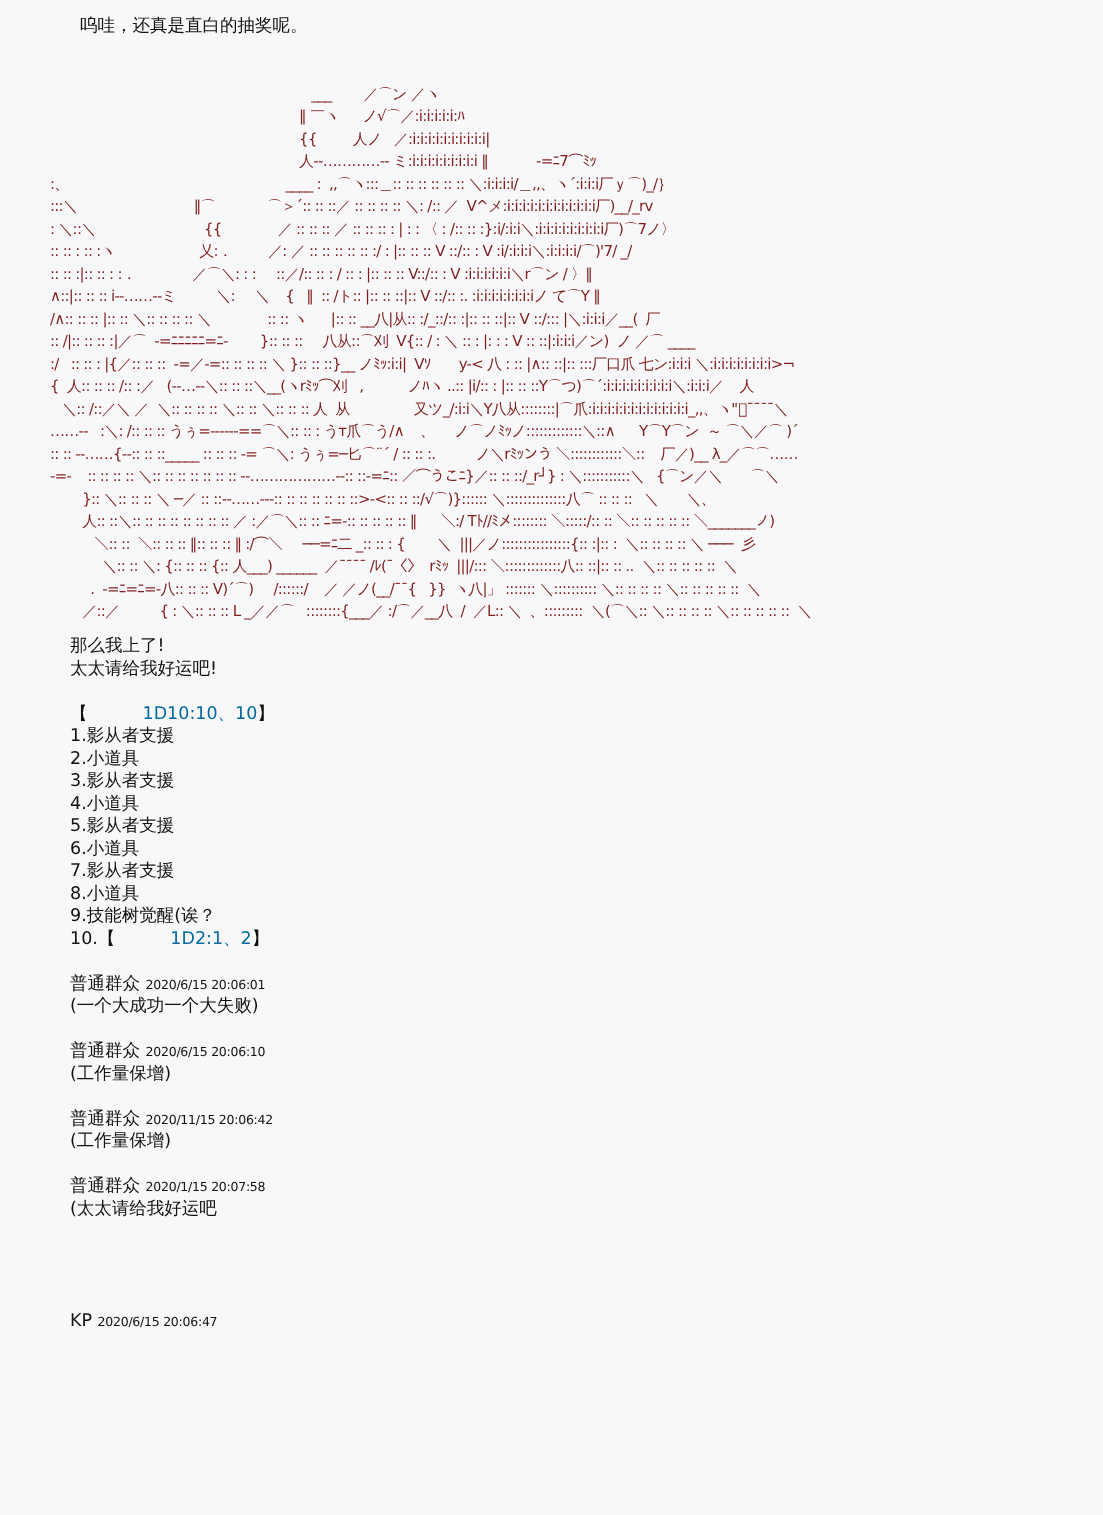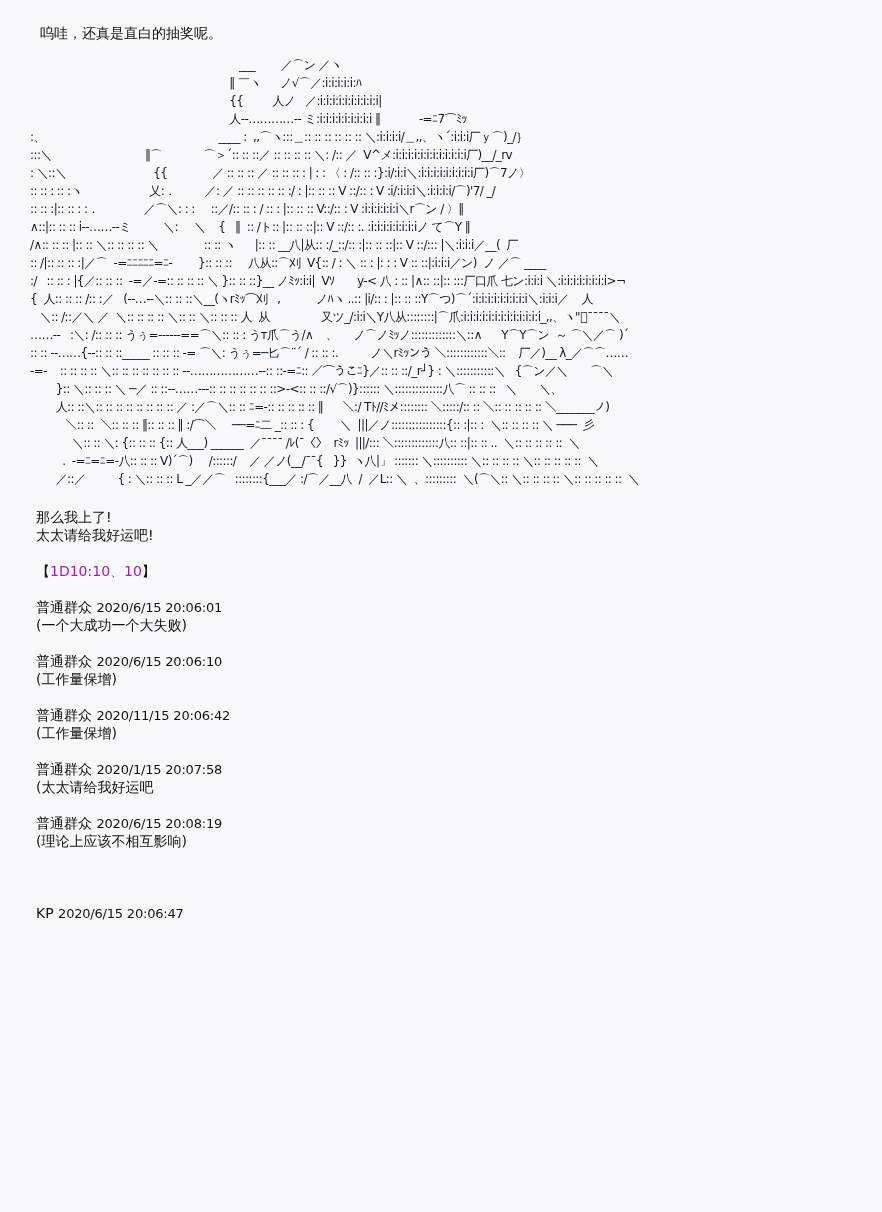--- a/index.html
+++ b/index.html
@@ -3,33 +3,33 @@
 <meta charset="utf-8">
 <style>
   html, body { margin:0; padding:0; }
   body {
     width:882px; height:1212px; overflow:hidden;
     background:#f8f8fa;
     color:#111;
     font-family:"DejaVu Sans","Liberation Sans",sans-serif;
     font-size:14px;
   }
-  .page { position:relative; padding:24px 0 0 40px; }
+  .page { position:relative; padding:12px 0 0 40px;margin-left:24px; }
   .line { height:18px; line-height:18px; white-space:pre; }
   .gap { height:18px; }
   .aa {
     position:absolute; left:30px; top:56px;
     font-family:"DejaVu Sans","Liberation Sans",sans-serif;
     font-size:12px; line-height:18px; letter-spacing:-0.6px;
-    white-space:pre; color:#0f172a; margin:0;
+    white-space:pre; color:#7f1d1d; margin:10px;
   }
-  .body-text { position:absolute; left:36px; top:508px; }
-  .red { color:#a21caf; }
+  .body-text { position:absolute; left:56px; top:508px; }
+  .red { color:#0369a1;margin-left:44px; }
   .bracket { color:#111; }
-  .ts { font-size:13px; letter-spacing:-0.2px; }
+  .ts { font-size:10px; letter-spacing:-0.2px; }
 </style>
 </head>
 <body>
 
 <div class="page">
   <div class="line">呜哇，还真是直白的抽奖呢。</div>
 </div>
 
 <pre class="aa" id="aa">                                                                 ___        ／⌒ン ／ヽ
                                                               ‖ ￣ヽ      ノ√⌒／:i:i:i:i:i:ﾊ
@@ -54,20 +54,32 @@
            ＼:: ::  ＼:: :: :: ‖:: :: :: ‖ :/⌒＼     ──=ﾆ二 _:: :: : {        ＼  |||／ノ::::::::::::::::{:: :|:: :  ＼:: :: :: :: ＼ ───  彡
              ＼:: :: ＼: {:: :: :: {:: 人___) ______  ／¯¯¯¯ /ﾚ(¯〈〉  rﾐｯ  |||/::: ＼:::::::::::::八:: ::|:: :: ..  ＼:: :: :: :: ::  ＼
           .  -=ﾆ=ﾆ=-八:: :: :: V)´⌒)     /::::::/    ／ ／ノ(__/¯¯{   }}  ヽ八|」 ::::::: ＼:::::::::: ＼:: :: :: :: ＼:: :: :: :: ::  ＼
         ／::／          { : ＼:: :: :: L _／／⌒   ::::::::{___／ :/⌒／__八  /  ／L:: ＼  、:::::::::  ＼(⌒＼:: ＼:: :: :: :: ＼:: :: :: :: ::  ＼</pre>
 
 <div class="body-text">
   <div class="line">那么我上了!</div>
   <div class="line">太太请给我好运吧!</div>
   <div class="gap"></div>
   <div class="line"><span class="bracket">【</span><span class="red">1D10:10、10</span><span class="bracket">】</span></div>
+  <div>
+    <div class="line">1.影从者支援</div>
+    <div class="line">2.小道具</div>
+    <div class="line">3.影从者支援</div>
+    <div class="line">4.小道具</div>
+    <div class="line">5.影从者支援</div>
+    <div class="line">6.小道具</div>
+    <div class="line">7.影从者支援</div>
+    <div class="line">8.小道具</div>
+    <div class="line">9.技能树觉醒(诶？</div>
+    <div class="line"><span>10.</span><span class="bracket">【</span><span class="red">1D2:1、2</span><span class="bracket">】</span></div>
+  </div>
   <div class="gap"></div>
 
   <div>
     <div class="line"><span>普通群众</span> <span class="ts">2020/6/15 20:06:01</span></div>
     <div class="line">(一个大成功一个大失败)</div>
   </div>
   <div class="gap"></div>
   <div>
     <div class="line"><span>普通群众</span> <span class="ts">2020/6/15 20:06:10</span></div>
     <div class="line">(工作量保增)</div>
@@ -76,21 +88,17 @@
   <div>
     <div class="line"><span>普通群众</span> <span class="ts">2020/11/15 20:06:42</span></div>
     <div class="line">(工作量保增)</div>
   </div>
   <div class="gap"></div>
   <div>
     <div class="line"><span>普通群众</span> <span class="ts">2020/1/15 20:07:58</span></div>
     <div class="line">(太太请给我好运吧</div>
   </div>
   <div class="gap"></div>
-  <div>
-    <div class="line"><span>普通群众</span> <span class="ts">2020/6/15 20:08:19</span></div>
-    <div class="line">(理论上应该不相互影响)</div>
-  </div>
   <div class="gap"></div>
   <div class="gap"></div>
   <div class="gap"></div>
   <div class="line"><span>KP</span> <span class="ts">2020/6/15 20:06:47</span></div>
 </div>
 
 </body></html>

